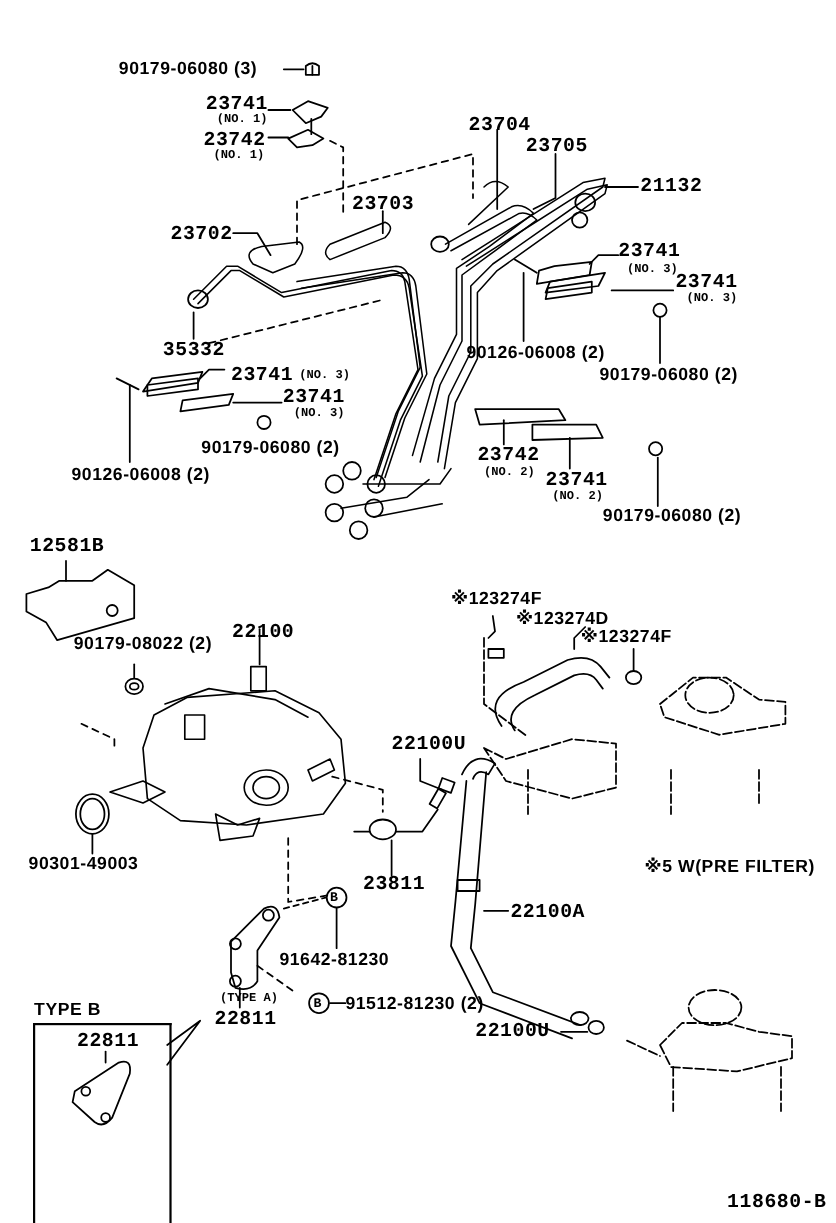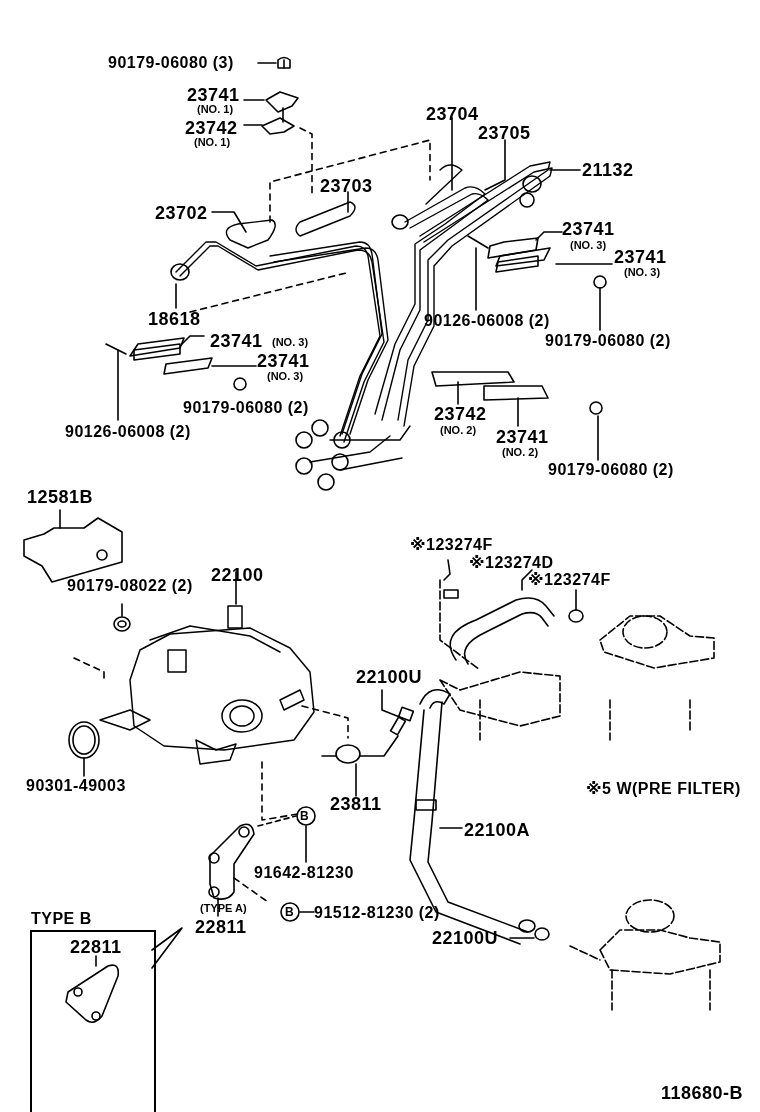--- a/index.html
+++ b/index.html
@@ -1,20 +1,20 @@
 <!DOCTYPE html>
 <html><head>
 <meta charset="utf-8">
 <style>
   html,body{margin:0;padding:0;background:#fff;}
   body{width:760px;height:1112px;position:relative;overflow:hidden;font-family:"DejaVu Sans Mono","Liberation Mono",monospace;color:#000;}
   #canvas{position:absolute;left:0;top:0;width:760px;height:1112px;}
   .lbl{position:absolute;font-family:"Liberation Sans","DejaVu Sans",sans-serif;font-weight:bold;font-size:16px;line-height:16px;white-space:nowrap;letter-spacing:0.5px;}
-  .sub{position:absolute;font-family:Liberation Sans, sans-serif;font-weight:bold;font-size:11px;line-height:12px;white-space:nowrap;}
-  .big{font-size:18px;line-height:18px;}
+  .sub{position:absolute;font-family:Liberation Mono, monospace;font-weight:bold;font-size:11px;line-height:12px;white-space:nowrap;}
+  .big{font-size:18px;line-height:18px;font-family:Liberation Mono, monospace;}
   svg{position:absolute;left:0;top:0;}
   .typebox{position:absolute;left:30px;top:930px;width:122px;height:190px;border:2px solid #000;border-bottom:none;}
 </style>
 </head>
 <body>
 
 <div id="canvas">
 
 <svg width="760" height="1112" viewBox="0 0 760 1112" fill="none" stroke="#000" stroke-width="1.6" stroke-linecap="round" stroke-linejoin="round">
 
@@ -239,21 +239,21 @@
 <div class="lbl big" style="left:478px;top:124px">23705</div>
 <div class="lbl big" style="left:582px;top:161px">21132</div>
 <div class="lbl big" style="left:320px;top:177px">23703</div>
 <div class="lbl big" style="left:155px;top:204px">23702</div>
 
 <div class="lbl big" style="left:562px;top:220px">23741</div>
 <div class="sub" style="left:570px;top:239px">(NO. 3)</div>
 <div class="lbl big" style="left:614px;top:248px">23741</div>
 <div class="sub" style="left:624px;top:266px">(NO. 3)</div>
 
-<div class="lbl big" style="left:148px;top:310px">18618</div>
+<div class="lbl big" style="left:148px;top:310px">35332</div>
 <div class="lbl" style="left:424px;top:313px">90126-06008 (2)</div>
 <div class="lbl" style="left:545px;top:333px">90179-06080 (2)</div>
 
 <div class="lbl big" style="left:210px;top:332px">23741</div>
 <div class="sub" style="left:272px;top:336px">(NO. 3)</div>
 <div class="lbl big" style="left:257px;top:352px">23741</div>
 <div class="sub" style="left:267px;top:370px">(NO. 3)</div>
 <div class="lbl" style="left:183px;top:400px">90179-06080 (2)</div>
 <div class="lbl" style="left:65px;top:424px">90126-06008 (2)</div>
 

